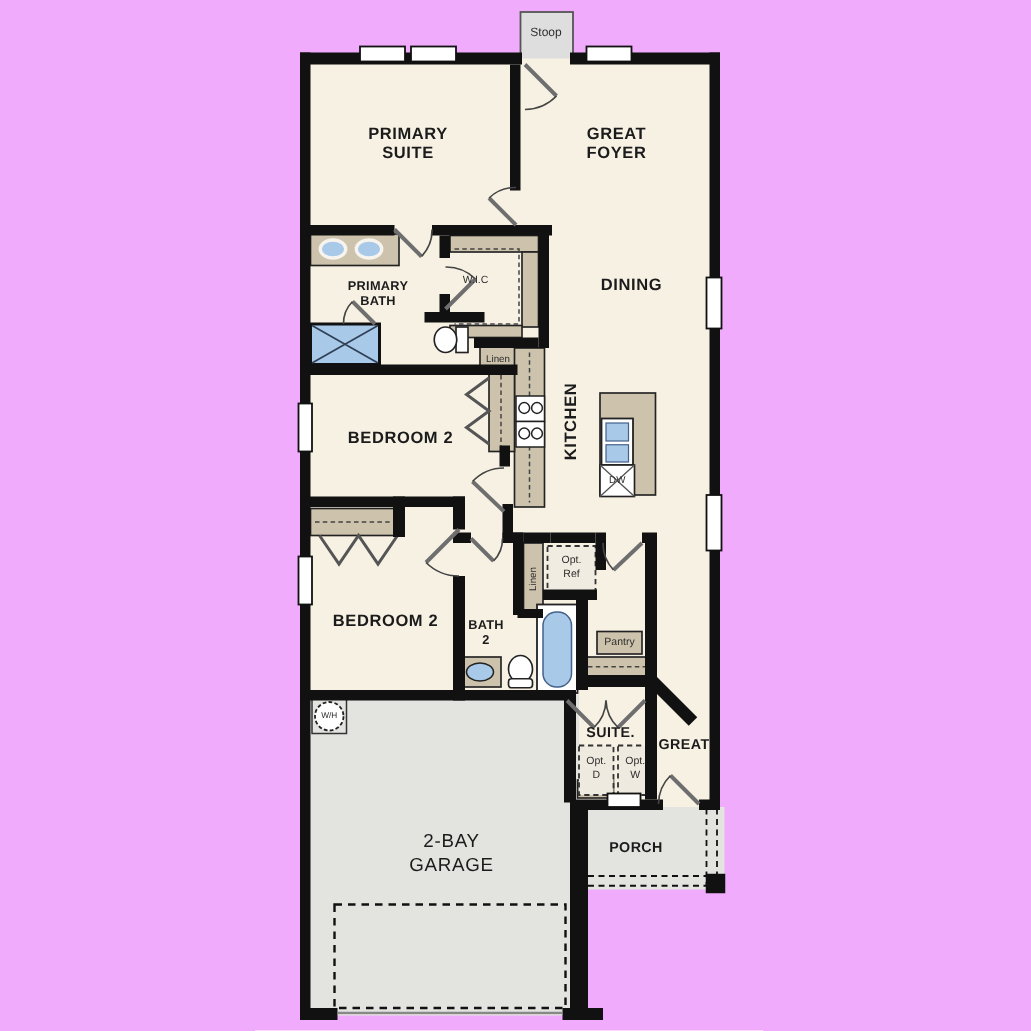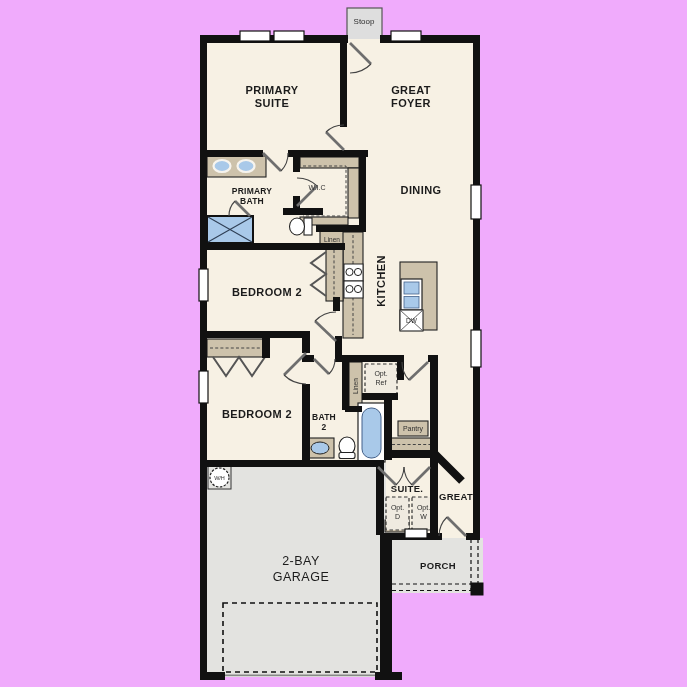--- a/index.html
+++ b/index.html
@@ -215,18 +215,18 @@
   <div class="lbl tiny65 v" style="left:355.5px;top:386px">Linen</div>
   <div class="lbl tiny" style="left:381px;top:379px">Opt.
 Ref</div>
   <div class="lbl tiny" style="left:413px;top:428.5px">Pantry</div>
   <div class="lbl med" style="left:407px;top:489px">SUITE.</div>
   <div class="lbl tiny" style="left:397.5px;top:513px">Opt.
 D</div>
   <div class="lbl tiny" style="left:423.5px;top:513px">Opt.
 W</div>
   <div class="lbl med" style="left:456px;top:497px">GREAT</div>
-  <div class="lbl med" style="left:438px;top:566px">PORCH</div>
+  <div class="lbl med" style="left:424px;top:566px">PORCH</div>
   <div class="lbl big" style="left:301px;top:569px">2-BAY
 GARAGE</div>
   <div class="lbl tiny55" style="left:219.5px;top:477.5px">W/H</div>
 
 </div>
 
 </body></html>

